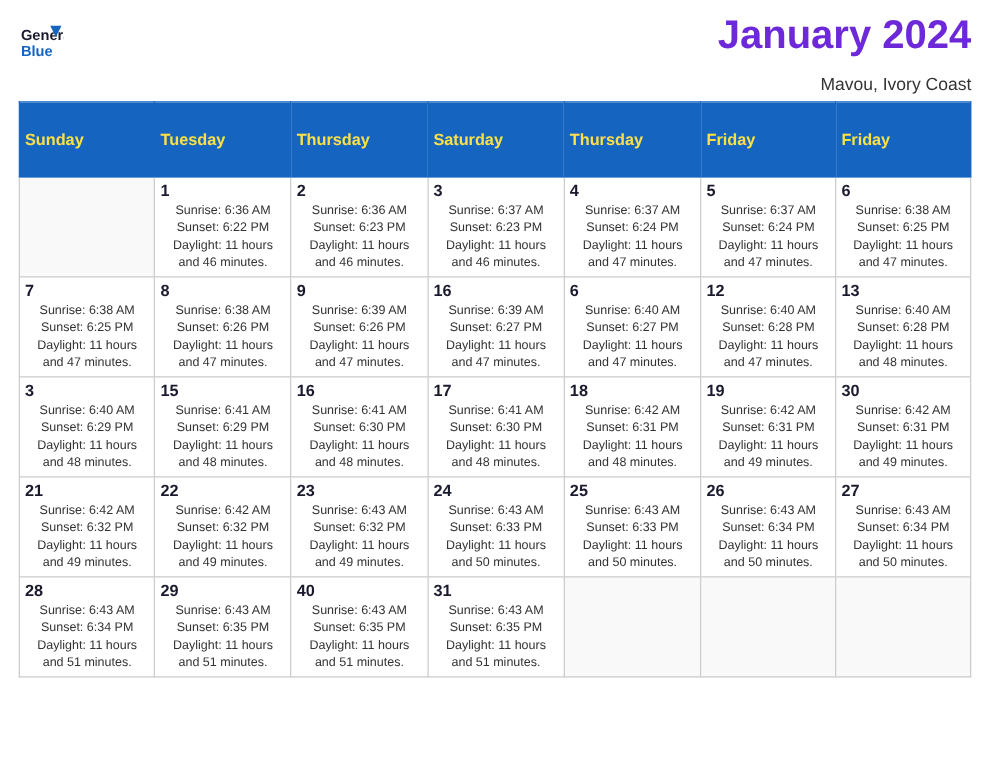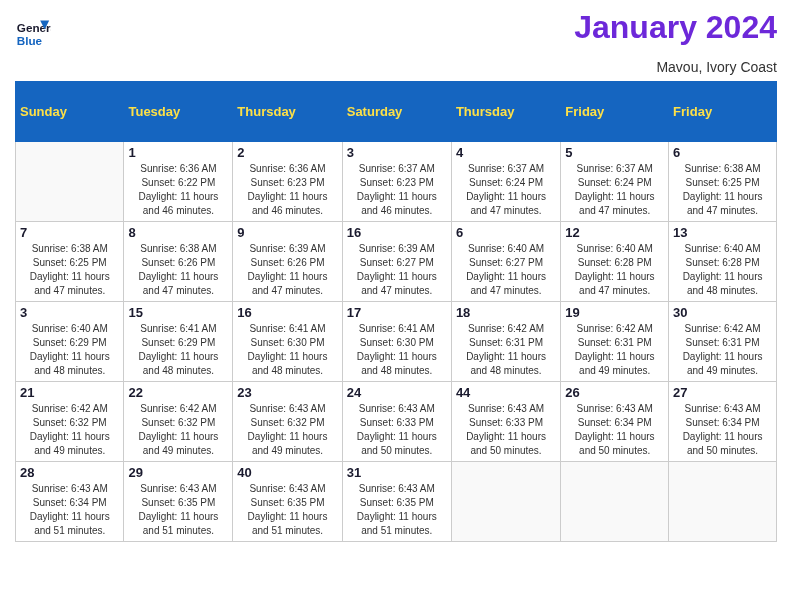--- a/index.html
+++ b/index.html
@@ -213,21 +213,21 @@
           </td>
           <td>
             <div class="day-num">23</div>
             <div class="day-info">Sunrise: 6:43 AM<br>Sunset: 6:32 PM<br>Daylight: 11 hours<br>and 49 minutes.</div>
           </td>
           <td>
             <div class="day-num">24</div>
             <div class="day-info">Sunrise: 6:43 AM<br>Sunset: 6:33 PM<br>Daylight: 11 hours<br>and 50 minutes.</div>
           </td>
           <td>
-            <div class="day-num">44</div>
+            <div class="day-num">25</div>
             <div class="day-info">Sunrise: 6:43 AM<br>Sunset: 6:33 PM<br>Daylight: 11 hours<br>and 50 minutes.</div>
           </td>
           <td>
             <div class="day-num">26</div>
             <div class="day-info">Sunrise: 6:43 AM<br>Sunset: 6:34 PM<br>Daylight: 11 hours<br>and 50 minutes.</div>
           </td>
           <td>
             <div class="day-num">27</div>
             <div class="day-info">Sunrise: 6:43 AM<br>Sunset: 6:34 PM<br>Daylight: 11 hours<br>and 50 minutes.</div>
           </td>

